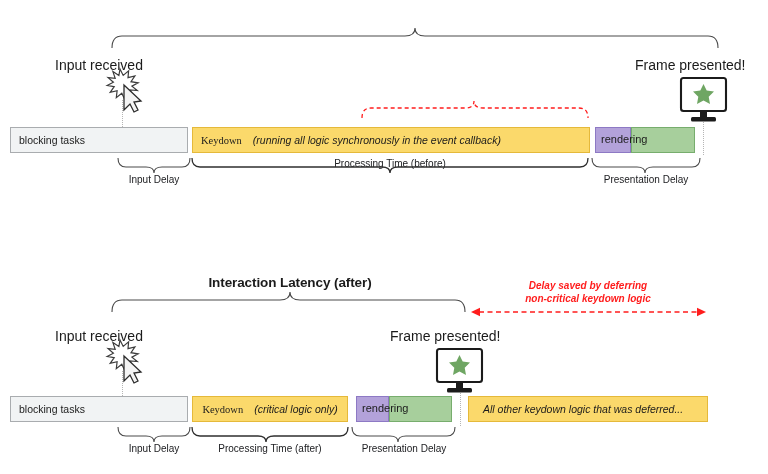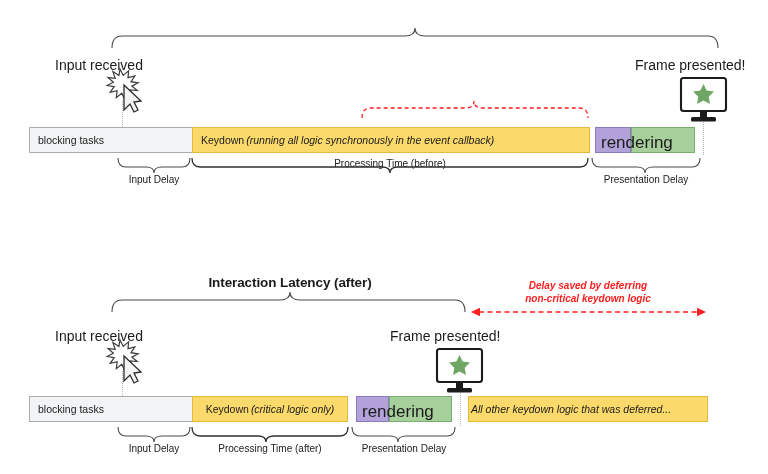--- a/index.html
+++ b/index.html
@@ -63,50 +63,49 @@
     font-size: 10.5px;
     color: #1b1b1b;
     padding: 0 8px;
     white-space: nowrap;
     overflow: hidden;
   }
   .block.blocking {
     background: #f1f3f4;
     border-color: #a9acaf;
     justify-content: flex-start;
-    margin-left: 19px;
   }
   .block.keydown {
     background: #fbd96b;
     border-color: #e5b93a;
     justify-content: flex-start;
   }
   .block.keydown.centered { justify-content: center; padding: 0 10px; }
   .block.deferred {
     background: #fbd96b;
     border-color: #e5b93a;
     justify-content: flex-start;
     font-style: italic;
-    padding-left: 2px;
+    padding-left: 14px;
   }
   .block.purple {
     background: #b3a2da;
     border-color: #8d79c4;
     padding: 0;
   }
   .block.green {
     background: #a7cf9c;
     border-color: #77ad6d;
     padding: 0;
   }
   .block .em { font-style: italic; }
-  .block .lead { font-style: normal; margin-right: 2px; }
+  .block .lead { font-style: normal; margin-right: 11px; font-family: Liberation Serif, serif; }
   .render-word {
     position: absolute;
-    font-size: 17px;
+    font-size: 11px;
     color: #1b1b1b;
     white-space: nowrap;
     pointer-events: none;
   }
 
   
   .dotline {
     border-left: 1.5px dotted #b5b5b5;
     width: 0;
   }

